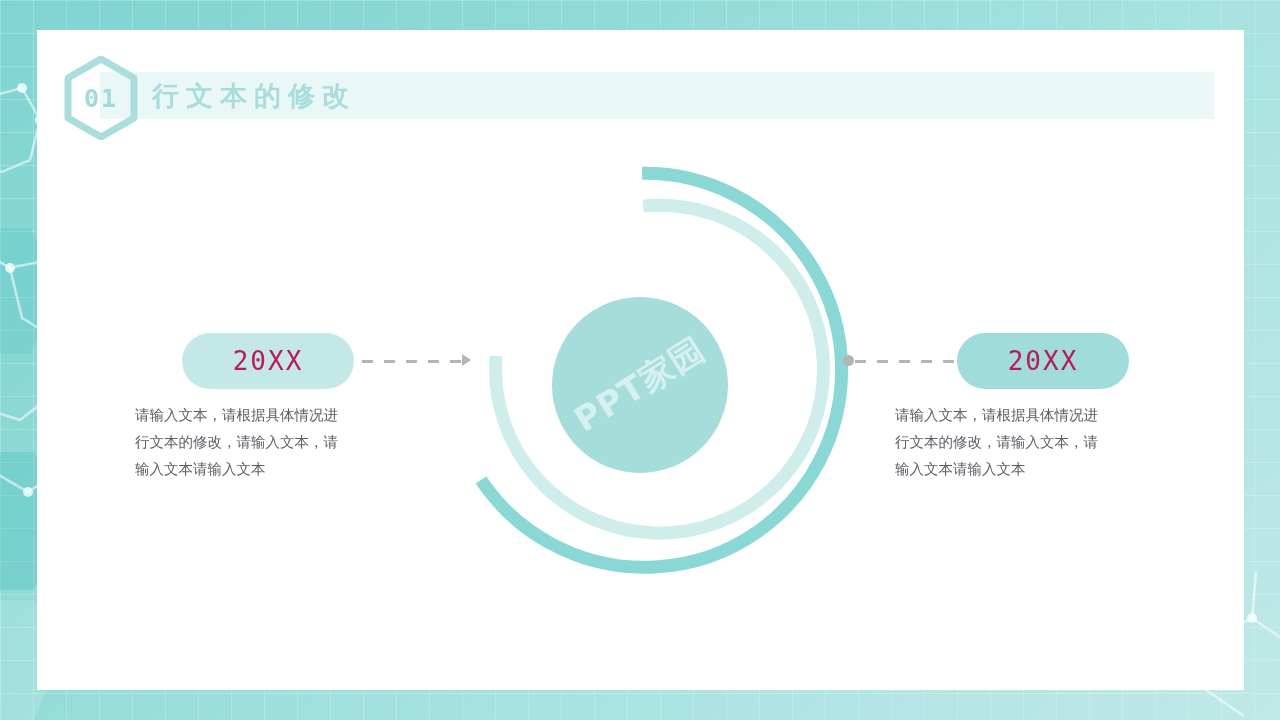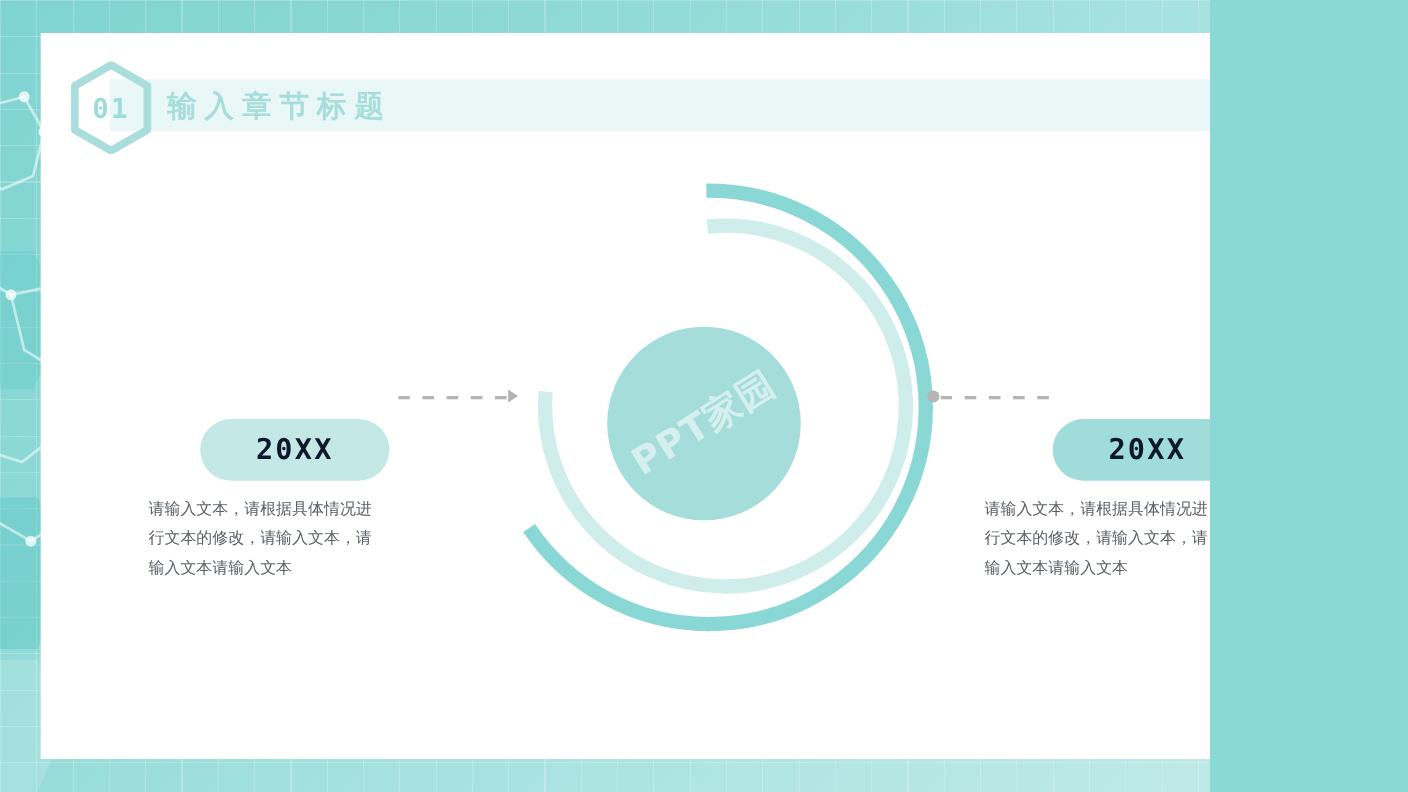--- a/index.html
+++ b/index.html
@@ -1,21 +1,21 @@
 <!DOCTYPE html>
 <html><head>
 <meta charset="utf-8">
 <style>
   html,body{margin:0;padding:0;}
   body{
     width:1280px;height:720px;overflow:hidden;
     font-family:"Liberation Sans","DejaVu Sans",sans-serif;
     background:#8ad9d6;
   }
-  #slide{position:relative;width:1100px;height:720px;overflow:hidden;}
+  #slide{position:relative;width:1280px;height:720px;overflow:hidden;}
 
   
   .bg{position:absolute;inset:0;
       background:
         linear-gradient(135deg,#7fd4d1 0%,#8ed9d6 28%,#a6e2e0 60%,#bfe9e7 100%);
   }
   .bg-grid{position:absolute;inset:0;
       background-image:
         repeating-linear-gradient(to right,rgba(255,255,255,.22) 0 1px,transparent 1px 33px),
         repeating-linear-gradient(to bottom,rgba(255,255,255,.22) 0 1px,transparent 1px 33px);
@@ -60,22 +60,22 @@
   .dash-right{left:855px;top:360px;width:100px;}
   .arrow-right{position:absolute;left:462px;top:354px;width:0;height:0;
      border-top:6px solid transparent;border-bottom:6px solid transparent;border-left:9px solid #b4b4b4;}
   .dot-left{position:absolute;left:843px;top:355px;width:11px;height:11px;border-radius:50%;background:#b4b4b4;}
 
   
   .block{position:absolute;width:300px;}
   .block-left{left:135px;top:333px;}
   .block-right{left:895px;top:333px;}
   .pill{width:172px;height:56px;border-radius:28px;display:flex;align-items:center;justify-content:center;
-     color:#0f172a;font-size:26px;font-weight:700;letter-spacing:2px;
-     font-family:"DejaVu Sans Mono","Liberation Mono",monospace;margin-top:48px;}
+     color:#be185d;font-size:26px;font-weight:400;letter-spacing:2px;
+     font-family:"DejaVu Sans Mono","Liberation Mono",monospace;}
   .pill-left{background:#c4e8e6;margin-left:47px;}
   .pill-right{background:#9fdcda;margin-left:62px;}
   .desc{margin-top:13px;text-align:left;color:#5b6066;font-size:14.5px;line-height:27px;
      font-family:"DejaVu Sans","Liberation Sans",sans-serif;}
   .desc div{white-space:nowrap;}
 </style>
 </head>
 <body>
 
 <div id="slide">
@@ -114,21 +114,21 @@
 
   <div class="header-band"></div>
 
   <div class="hex-badge">
     <svg width="74" height="84" viewBox="0 0 74 84">
       <polygon points="37,3 70,22 70,62 37,81 4,62 4,22" fill="none" stroke="#a9dedc" stroke-width="7" stroke-linejoin="round"></polygon>
     </svg>
     <div class="num">01</div>
   </div>
 
-  <div class="page-title">输入章节标题</div>
+  <div class="page-title">行文本的修改</div>
 
   <svg class="center-graphic" viewBox="0 0 410 410">
 
     <path d="M 187.1 8.3 A 197 197 0 1 1 26.0 315.0" fill="none" stroke="#8ad8d6" stroke-width="13"></path>
 
     <path d="M 188.0 41.0 A 164 164 0 1 1 41.1 191.0" fill="none" stroke="#cfedeb" stroke-width="13"></path>
   </svg>
 
   <div class="center-circle"></div>
   <div class="watermark">PPT家园</div>

